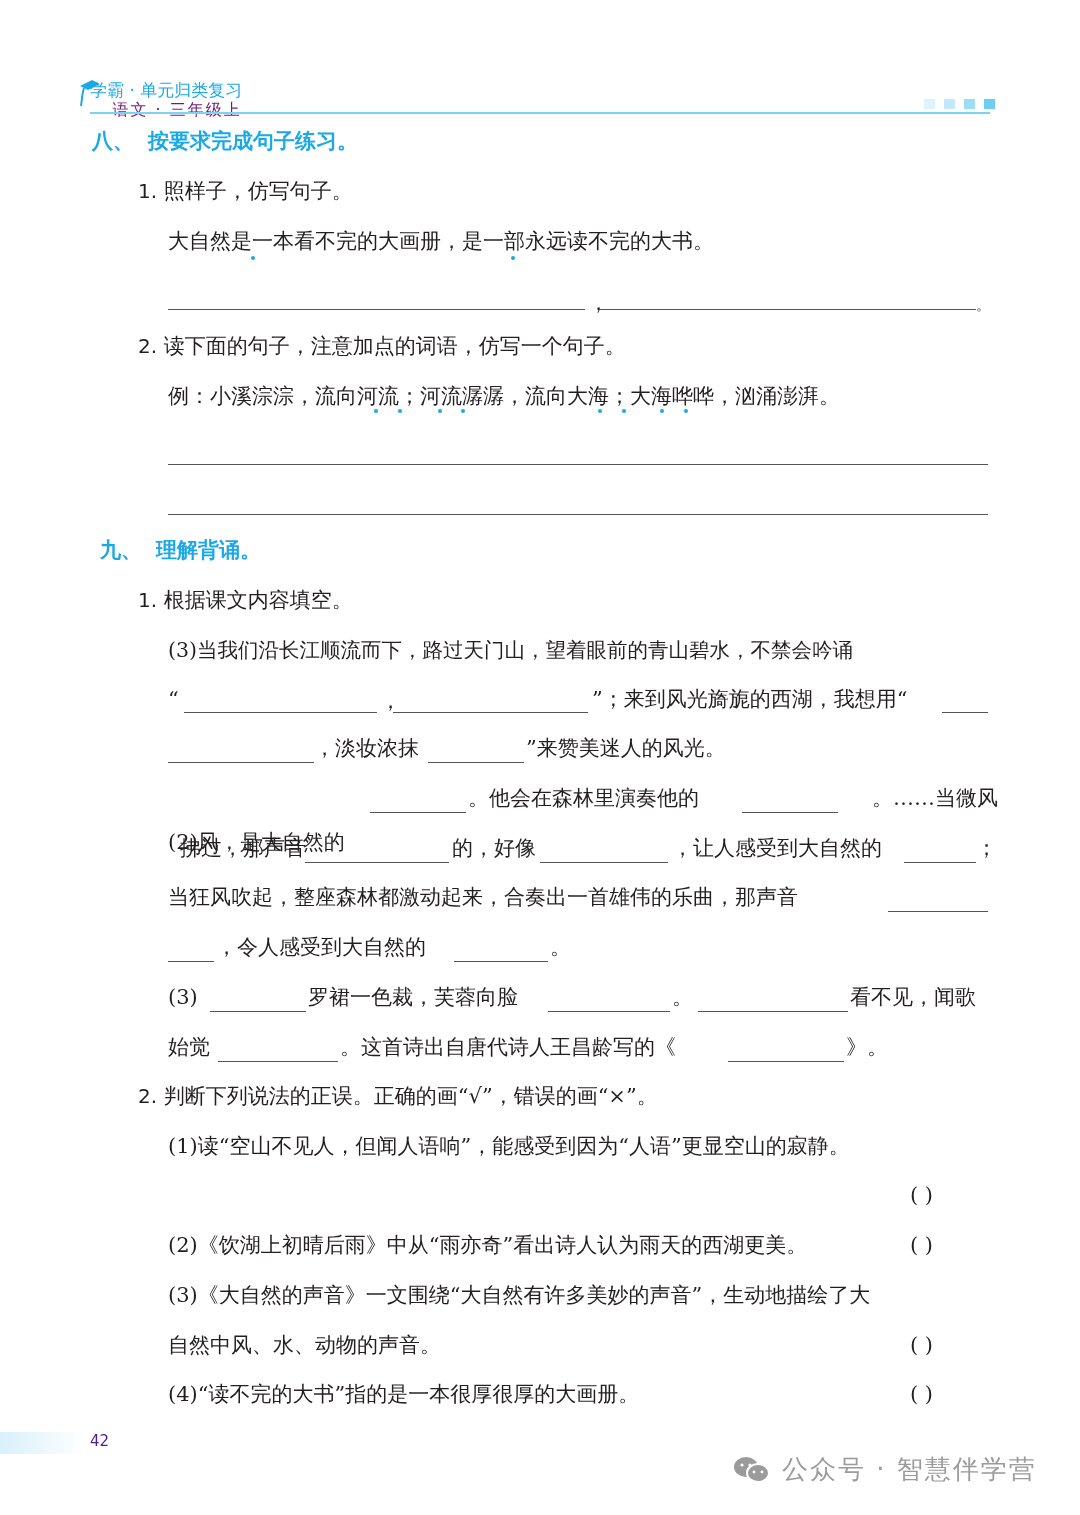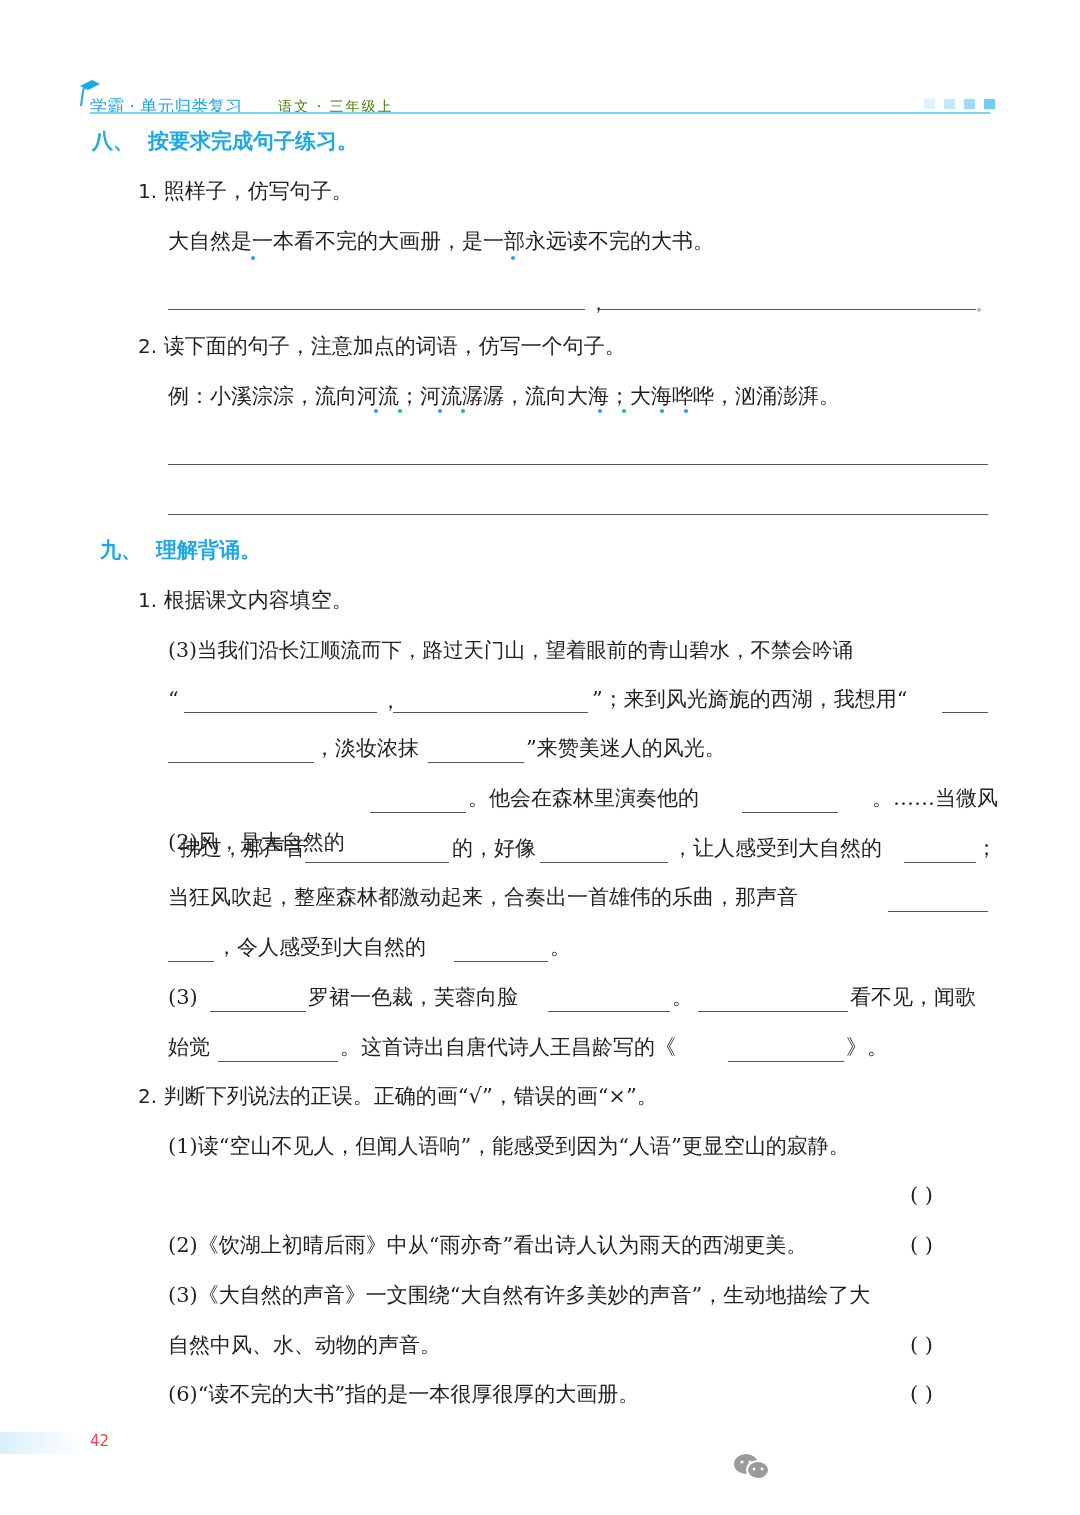--- a/index.html
+++ b/index.html
@@ -3,44 +3,44 @@
 <meta charset="utf-8">
 <style>
   html, body { margin: 0; padding: 0; background: #ffffff; }
   body {
     width: 1080px; height: 1515px; position: relative; overflow: hidden;
     font-family: "DejaVu Serif", "Liberation Serif", serif;
     color: #231f20;
   }
   .abs { position: absolute; }
   
-  .hdr { left: 76px; top: 80px; height: 36px; display: flex; align-items: flex-end; }
+  .hdr { left: 76px; top: 80px; height: 36px; display: flex; align-items: center; flex-direction: column; }
   .hdr-brand { font-family: "DejaVu Sans", "Liberation Sans", sans-serif; color: #1ba8e6; font-size: 17px; white-space: nowrap; line-height: 20px; }
-  .hdr-sub { font-family: "DejaVu Serif", serif; color: #4d7c0f; font-size: 14px; margin-left: 36px; letter-spacing: 2px; line-height: 20px; }
+  .hdr-sub { font-family: "DejaVu Serif", serif; color: #701a75; font-size: 16px; margin-left: 36px; letter-spacing: 2px; line-height: 20px; }
   .hdr-line { left: 90px; top: 112px; width: 900px; height: 2px; background: #7dd3f2; }
   .hdr-squares { left: 924px; top: 99px; display: flex; gap: 9px; }
   .hdr-squares span { width: 11px; height: 10px; display: block; }
   .cap { left: 78px; top: 78px; width: 22px; height: 30px; }
 
   
   .sec-title {
     font-family: "DejaVu Sans", "Liberation Sans", sans-serif;
     color: #1ba8e6; font-size: 21px; font-weight: bold; white-space: nowrap;
   }
   .sec-num { display: inline-block; width: 56px; }
 
   .q {
     font-size: 21px; white-space: nowrap; line-height: 30px;
   }
   .q-num { font-family: "DejaVu Sans", "Liberation Sans", sans-serif; font-size: 20px; }
   .line { position: absolute; height: 1px; background: #555; }
   .dot { position: absolute; width: 4px; height: 4px; border-radius: 50%; background: #1ba8e6; }
 
   .footer-bar { left: 0; top: 1432px; width: 84px; height: 22px; background: linear-gradient(to right, #d9f0fb, #ffffff); }
-  .page-num { left: 90px; top: 1432px; font-family: "DejaVu Sans", sans-serif; color: #ef4444; font-size: 15px; }
+  .page-num { left: 90px; top: 1432px; font-family: "DejaVu Sans", sans-serif; color: #4c1d95; font-size: 15px; }
   .watermark { left: 732px; top: 1452px; display: flex; align-items: center; color: #9b9b9b; font-family: "DejaVu Sans", sans-serif; font-size: 26px; letter-spacing: 2px; }
   .wm-icon { width: 40px; height: 30px; position: relative; margin-right: 10px; }
 </style>
 </head>
 <body>
 
 <svg class="abs cap" viewBox="0 0 22 30">
   <path d="M2 8 L14 2 L22 6 L10 12 Z" fill="#1ba8e6"></path>
   <path d="M6 10 C4 16 4 22 3 28" stroke="#1ba8e6" stroke-width="2" fill="none"></path>
 </svg>
@@ -158,27 +158,28 @@
 <div class="abs q" style="left:168px; top:1131px;">(1)读“空山不见人，但闻人语响”，能感受到因为“人语”更显空山的寂静。</div>
 <div class="abs q" style="left:910px; top:1180px;">(      )</div>
 
 <div class="abs q" style="left:168px; top:1230px;">(2)《饮湖上初晴后雨》中从“雨亦奇”看出诗人认为雨天的西湖更美。</div>
 <div class="abs q" style="left:910px; top:1230px;">(      )</div>
 
 <div class="abs q" style="left:168px; top:1280px;">(3)《大自然的声音》一文围绕“大自然有许多美妙的声音”，生动地描绘了大</div>
 <div class="abs q" style="left:168px; top:1330px;">自然中风、水、动物的声音。</div>
 <div class="abs q" style="left:910px; top:1330px;">(      )</div>
 
-<div class="abs q" style="left:168px; top:1379px;">(6)“读不完的大书”指的是一本很厚很厚的大画册。</div>
+<div class="abs q" style="left:168px; top:1379px;">(4)“读不完的大书”指的是一本很厚很厚的大画册。</div>
 <div class="abs q" style="left:910px; top:1379px;">(      )</div>
 
 <div class="abs footer-bar"></div>
 <div class="abs page-num">42</div>
 <div class="abs watermark">
   <svg class="wm-icon" viewBox="0 0 40 30">
     <ellipse cx="14" cy="12" rx="12" ry="10" fill="#9b9b9b"></ellipse>
     <ellipse cx="26" cy="18" rx="11" ry="9" fill="#9b9b9b" stroke="#fff" stroke-width="2"></ellipse>
     <circle cx="10" cy="10" r="1.6" fill="#fff"></circle>
       <circle cx="18" cy="10" r="1.6" fill="#fff"></circle>
     <circle cx="22" cy="17" r="1.4" fill="#fff"></circle>
       <circle cx="30" cy="17" r="1.4" fill="#fff"></circle>
   </svg>
+  <span>公众号 · 智慧伴学营</span>
 </div>
 
 </body></html>

